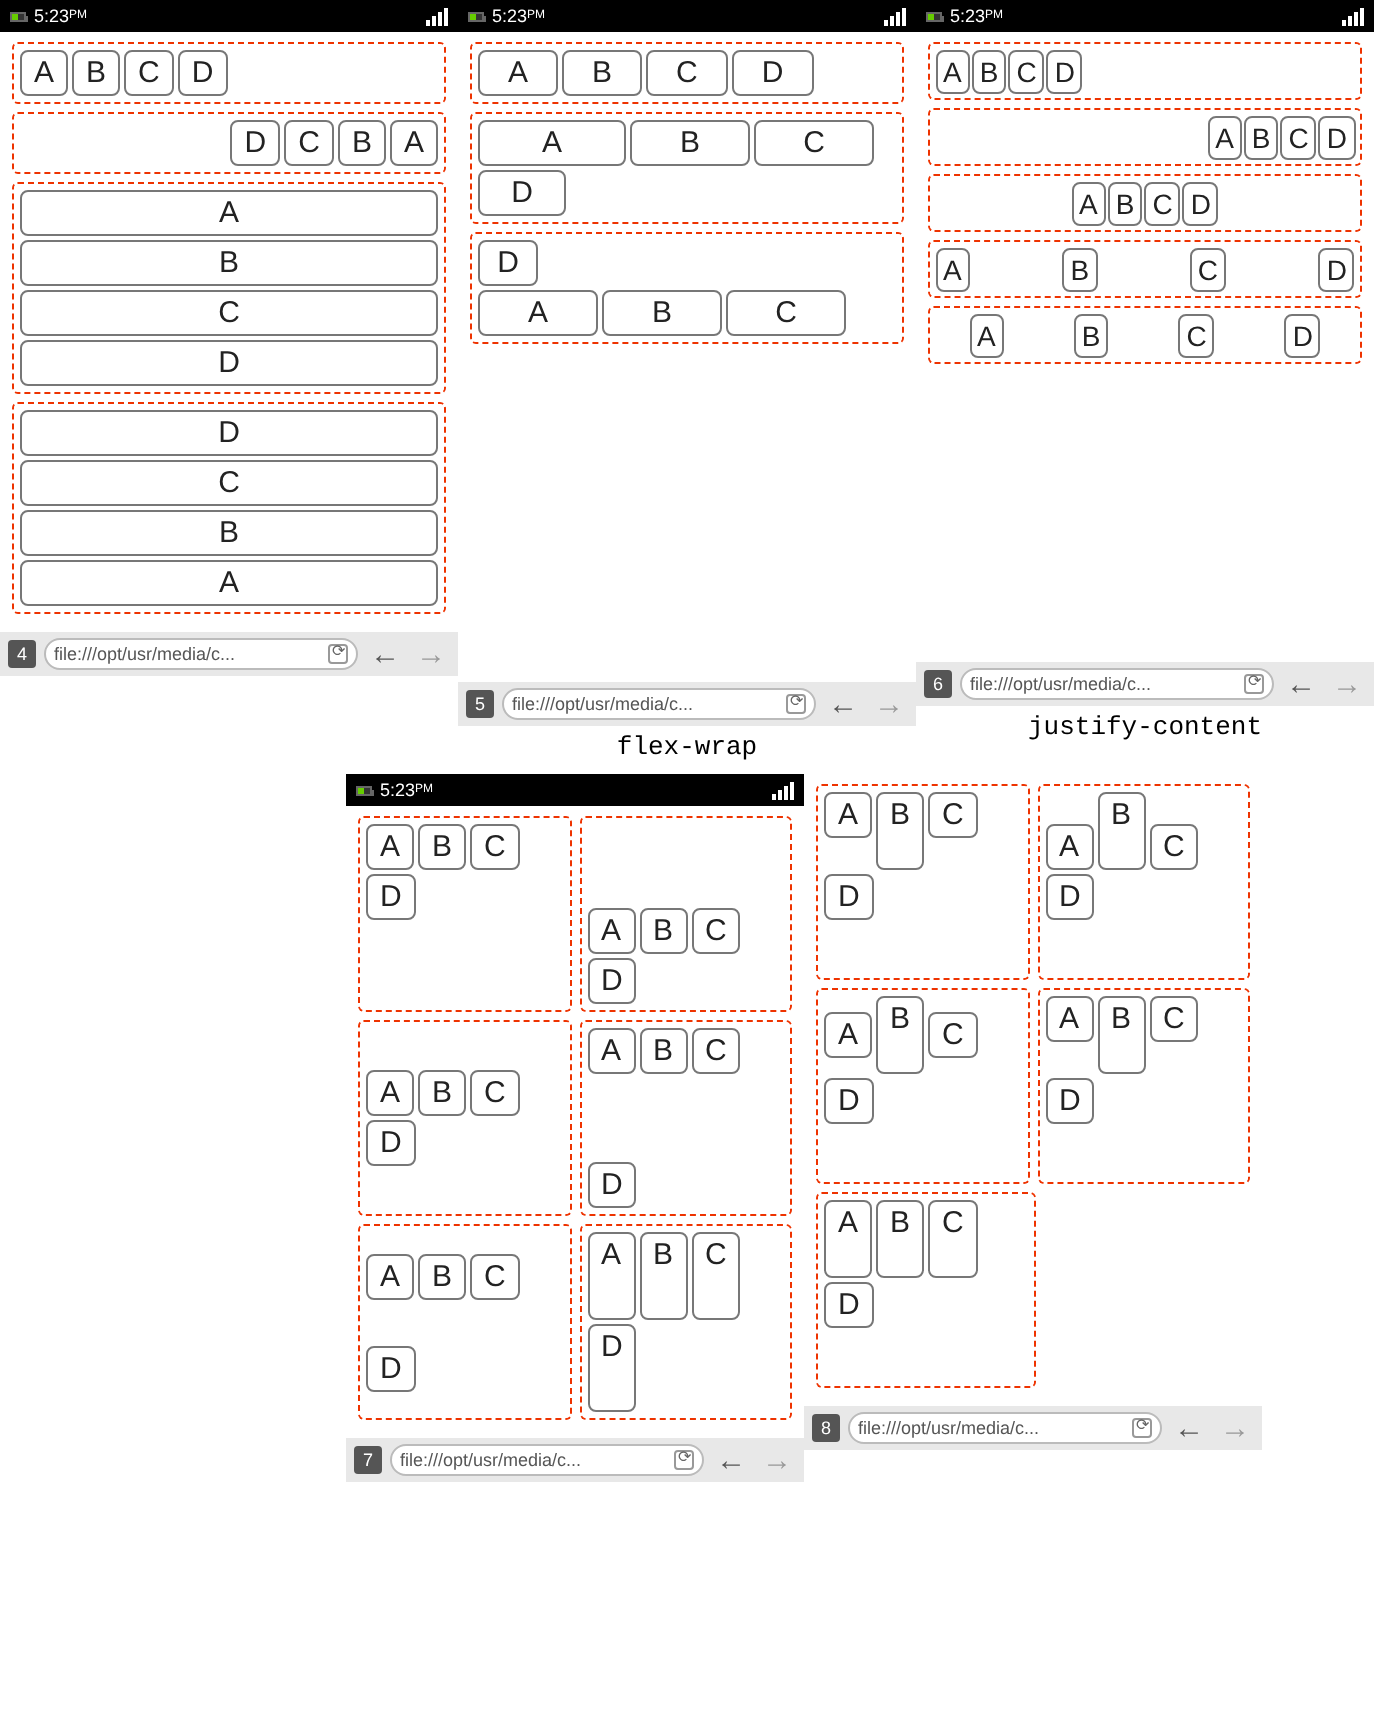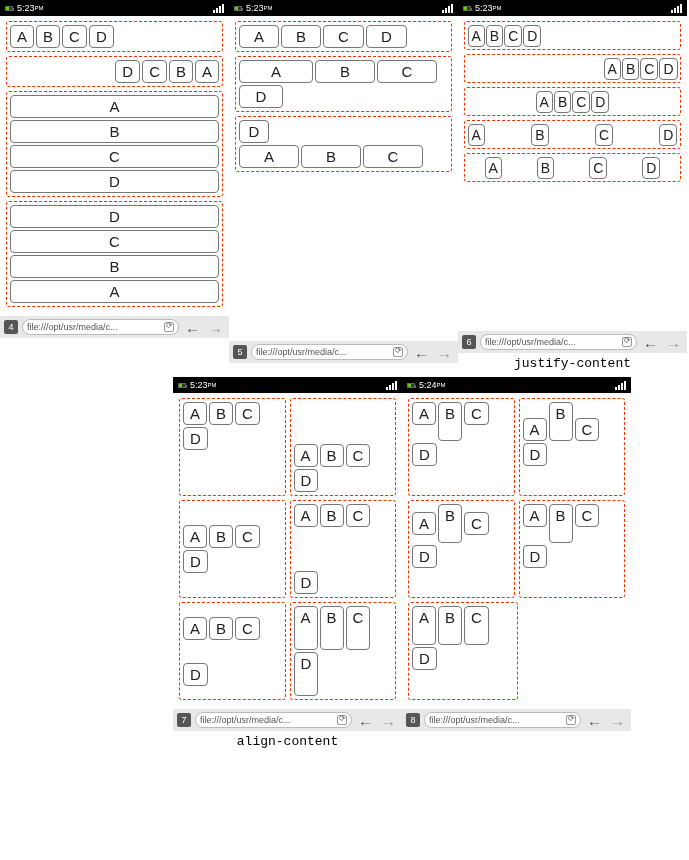--- a/index.html
+++ b/index.html
@@ -260,20 +260,21 @@
     <div style="height:160px"></div>
     <div class="bottombar">
       <div class="badge">5</div>
       <div class="url-field">
           <span>file:///opt/usr/media/c...</span>
           <div class="refresh"></div>
         </div>
       <div class="navarrow back">←</div>
       <div class="navarrow">→</div>
     </div>
+    <div class="caption">flex-wrap</div>
   </div>
 
   <div class="panel tight">
     <div class="statusbar">
       <div class="battery"></div>
       <span class="time">5:23</span>
         <span class="ampm">PM</span>
       <div class="signal">
           <span></span>
           <span></span>
@@ -388,35 +389,23 @@
     </div>
     <div class="bottombar">
       <div class="badge">7</div>
       <div class="url-field">
           <span>file:///opt/usr/media/c...</span>
           <div class="refresh"></div>
         </div>
       <div class="navarrow back">←</div>
       <div class="navarrow">→</div>
     </div>
-    <div class="caption">align-content</div>
   </div>
 
   <div class="panel">
-    <div class="statusbar">
-      <div class="battery"></div>
-      <span class="time">5:24</span>
-        <span class="ampm">PM</span>
-      <div class="signal">
-          <span></span>
-          <span></span>
-          <span></span>
-          <span></span>
-        </div>
-    </div>
     <div class="content-area">
       <div class="half-grid">
         <div class="flexdemo wrap ai-start ac-start">
           <div class="item">A</div>
           <div class="item tall">B</div>
           <div class="item">C</div>
           <div class="item">D</div>
         </div>
         <div class="flexdemo wrap ac-start" style="align-items:flex-end">
           <div class="item">A</div>

